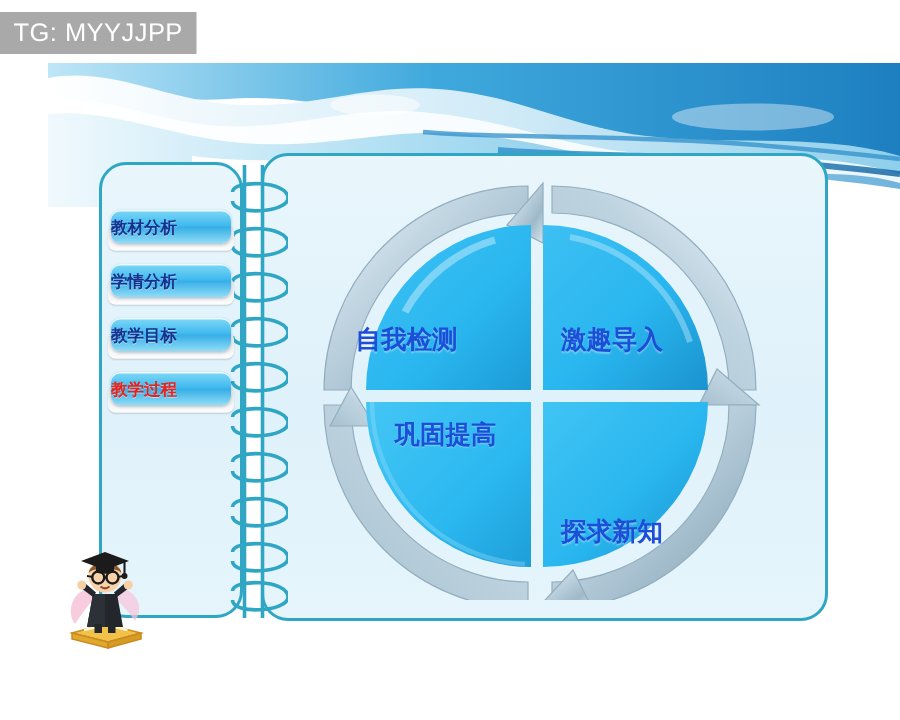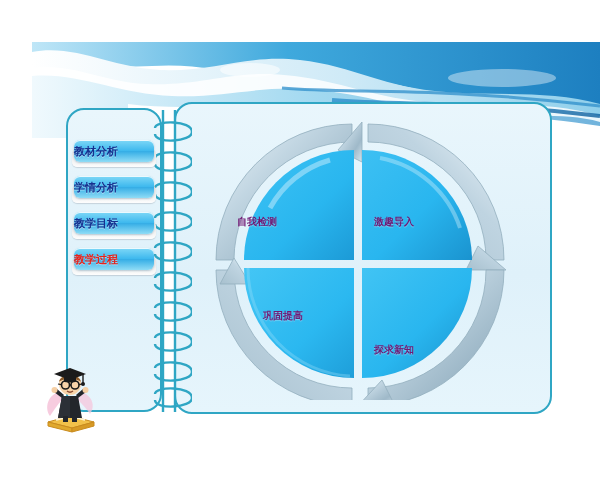--- a/index.html
+++ b/index.html
@@ -61,27 +61,27 @@
   .side-item.small .side-label{font-size:10px;letter-spacing:-.3px;}
   .side-item.active .side-label{color:#e8211a;}
 
   
   #mascot{position:absolute;left:38px;top:362px;width:64px;height:72px;}
 
   
   #cycle{position:absolute;left:210px;top:118px;width:300px;height:282px;}
   #cycle svg{display:block;}
   .quad-label{
-    position:absolute;font-size:10px;font-weight:bold;color:#701a75;
+    position:absolute;font-size:17px;font-weight:bold;color:#1d4ed8;
     font-family:Liberation Mono, monospace;white-space:nowrap;
     text-shadow:0 1px 1px rgba(255,255,255,.35);
   }
   #quad-tl{left:237px;top:215px;}
   #quad-tr{left:374px;top:215px;}
-  #quad-bl{left:263px;top:309px;}
+  #quad-bl{left:263px;top:278px;}
   #quad-br{left:374px;top:295px;margin-top:48px;}
 </style>
 </head>
 <body>
 
 <div id="slide">
 
   <div id="wave-banner">
     <svg width="568" height="96" viewBox="0 0 568 96" xmlns="http://www.w3.org/2000/svg">
       <defs>
@@ -286,14 +286,15 @@
       <path d="M170,40 A104,104 0 0 1 250,110" stroke="#cff0fd" stroke-width="4" fill="none" opacity="0.4"></path>
       <path d="M38,150 A108,108 0 0 0 140,258" stroke="#9be0fa" stroke-width="3" fill="none" opacity="0.35"></path>
     </svg>
   </div>
 
   <div class="quad-label" id="quad-tl">自我检测</div>
   <div class="quad-label" id="quad-tr">激趣导入</div>
   <div class="quad-label" id="quad-bl">巩固提高</div>
   <div class="quad-label" id="quad-br">探求新知</div>
 
+  <div class="wm" id="wm-top">TG: MYYJJPP</div>
 
 </div>
 
 </body></html>

